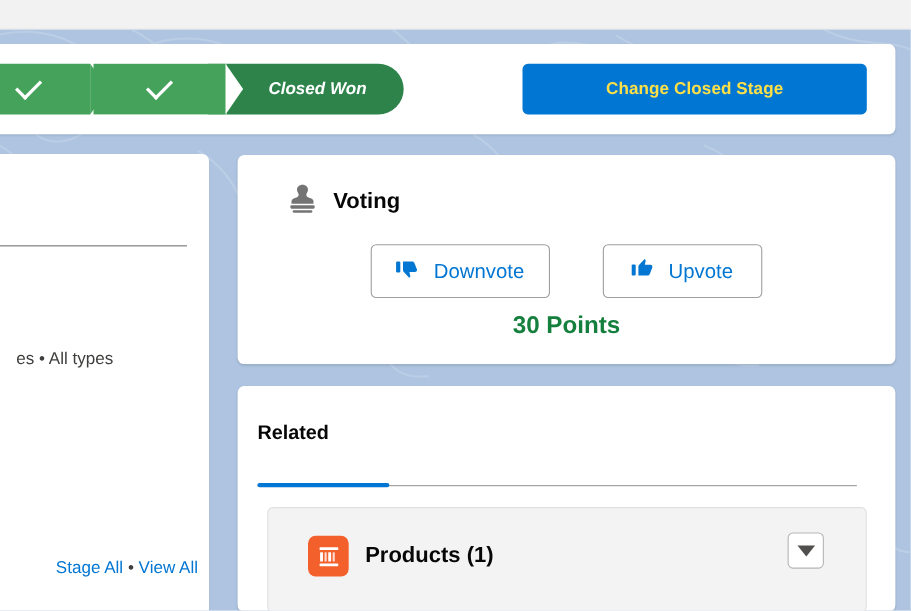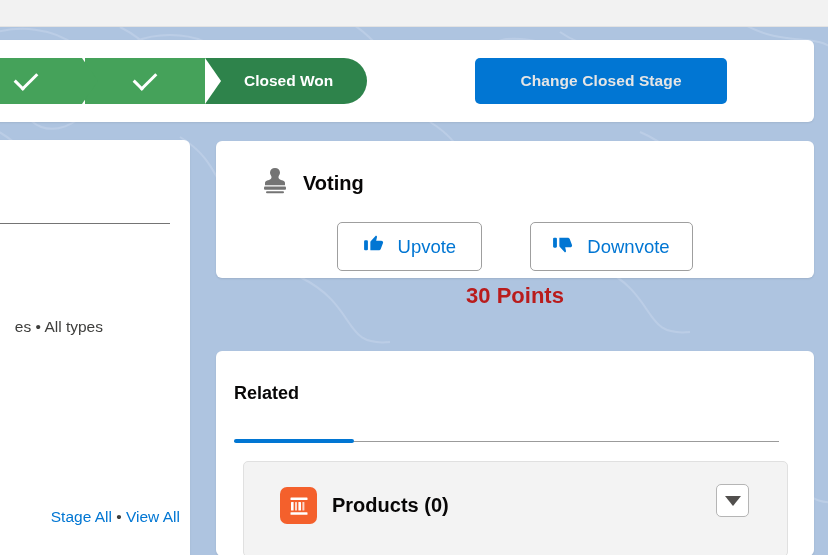--- a/index.html
+++ b/index.html
@@ -95,20 +95,21 @@
     border-left: 16px solid #45a25a;
     z-index: 2;
   }
 
   .stage-current {
     background: #2e834b;
     padding: 0 34px 0 38px;
     border-top-right-radius: 23px;
     border-bottom-right-radius: 23px;
     margin-left: -2px;
+    font-style: italic;
   }
   .stage-current .notch {
     position: absolute;
     left: -1px; top: 0;
     width: 0; height: 0;
     border-top: 23px solid transparent;
     border-bottom: 23px solid transparent;
     border-left: 16px solid #ffffff;
     z-index: 3;
   }
@@ -125,23 +126,23 @@
     width: 22px; height: 13px;
     border-left: 3px solid #fff;
     border-bottom: 3px solid #fff;
     transform: rotate(-45deg);
     margin-top: -6px;
   }
 
   .change-stage-btn {
     position: absolute;
     left: 489px; top: 18px;
-    width: 252px; height: 46px;
+    width: 313px; height: 46px;
     background: #0176d3;
-    color: #e5e5e5;
+    color: #fde047;
     border: none;
     border-radius: 5px;
     font-family: "Liberation Sans", sans-serif;
     font-size: 15.5px;
     font-weight: bold;
     cursor: pointer;
     letter-spacing: .1px;
   }
 
   
@@ -177,21 +178,21 @@
     color: #0176d3;
     white-space: nowrap;
   }
   .lp-links .sep { color: #3e3e3c; }
   .lp-links a { color: #0176d3; text-decoration: none; cursor: pointer; }
 
   
   .voting-card {
     position: absolute;
     left: 216px; top: 141px;
-    width: 598px; height: 137px;
+    width: 598px; height: 190px;
     background: #ffffff;
     border-radius: 6px;
     box-shadow: 0 1px 2px rgba(0,0,0,0.10);
   }
   .voting-header {
     position: absolute;
     left: 43px; top: 24px;
     display: flex;
     align-items: center;
     gap: 12px;
@@ -225,21 +226,21 @@
     justify-content: center;
     gap: 12px;
   }
   .points-text {
     position: absolute;
     left: 0; top: 142px;
     width: 598px;
     text-align: center;
     font-size: 22px;
     font-weight: bold;
-    color: #b91c1c;
+    color: #15803d;
   }
 
   .related-card {
     position: absolute;
     left: 216px; top: 351px;
     width: 598px; height: 205px;
     background: #ffffff;
     border-radius: 6px;
     box-shadow: 0 1px 2px rgba(0,0,0,0.10);
   }
@@ -393,35 +394,35 @@
       </svg>
     </span>
     <span class="voting-title">Voting</span>
   </div>
 
   <div class="vote-buttons">
 
     <button class="vote-btn">
       <span>
         <svg width="22" height="20" viewBox="0 0 24 22" fill="#0176d3">
+          <rect x="0" y="4" width="4.2" height="11" rx="1.2"></rect>
+          <path d="M6.2 4h9.9c1 0 1.9.6 2.2 1.5l2.4 6.2c.1.3.2.6.2.9 0 1.1-.9 2-2 2h-5.6l.9 4c.1.3 0 .6-.2.9l-.9.9-5.6-6c-.4-.4-.6-.9-.6-1.5V4z"></path>
+        </svg>
+      </span>
+      <span>Downvote</span>
+    </button>
+
+    <button class="vote-btn">
+      <span>
+        <svg width="22" height="20" viewBox="0 0 24 22" fill="#0176d3">
           <rect x="0" y="7" width="4.2" height="11" rx="1.2"></rect>
           <path d="M6.2 18h9.9c1 0 1.9-.6 2.2-1.5l2.4-6.2c.1-.3.2-.6.2-.9 0-1.1-.9-2-2-2h-5.6l.9-4c.1-.3 0-.6-.2-.9l-.9-.9-5.6 6c-.4.4-.6.9-.6 1.5V18z"></path>
         </svg>
       </span>
       <span>Upvote</span>
-    </button>
-
-    <button class="vote-btn">
-      <span>
-        <svg width="22" height="20" viewBox="0 0 24 22" fill="#0176d3">
-          <rect x="0" y="4" width="4.2" height="11" rx="1.2"></rect>
-          <path d="M6.2 4h9.9c1 0 1.9.6 2.2 1.5l2.4 6.2c.1.3.2.6.2.9 0 1.1-.9 2-2 2h-5.6l.9 4c.1.3 0 .6-.2.9l-.9.9-5.6-6c-.4-.4-.6-.9-.6-1.5V4z"></path>
-        </svg>
-      </span>
-      <span>Downvote</span>
     </button>
 
   </div>
 
   <div class="points-text">30 Points</div>
 </div>
 
 <div class="related-card">
 
   <div class="tab-row">
@@ -434,19 +435,19 @@
     <span class="ri-icon">
       <svg width="24" height="24" viewBox="0 0 24 24" fill="#ffffff">
         <rect x="3.5" y="3.5" width="17" height="2.6" rx="0.6"></rect>
         <rect x="4" y="8" width="2.6" height="8.5" rx="0.5"></rect>
         <rect x="8" y="8" width="2" height="8.5" rx="0.5" opacity="0.75"></rect>
         <rect x="11.4" y="8" width="2.6" height="8.5" rx="0.5"></rect>
         <rect x="15.4" y="8" width="2" height="8.5" rx="0.5" opacity="0.75"></rect>
         <rect x="3.5" y="18.2" width="17" height="2.6" rx="0.6"></rect>
       </svg>
     </span>
-    <span class="ri-label">Products (0)</span>
+    <span class="ri-label">Products (1)</span>
     <span class="ri-toggle">
       <span class="caret-down"></span>
     </span>
   </div>
 
 </div>
 
 </body></html>

